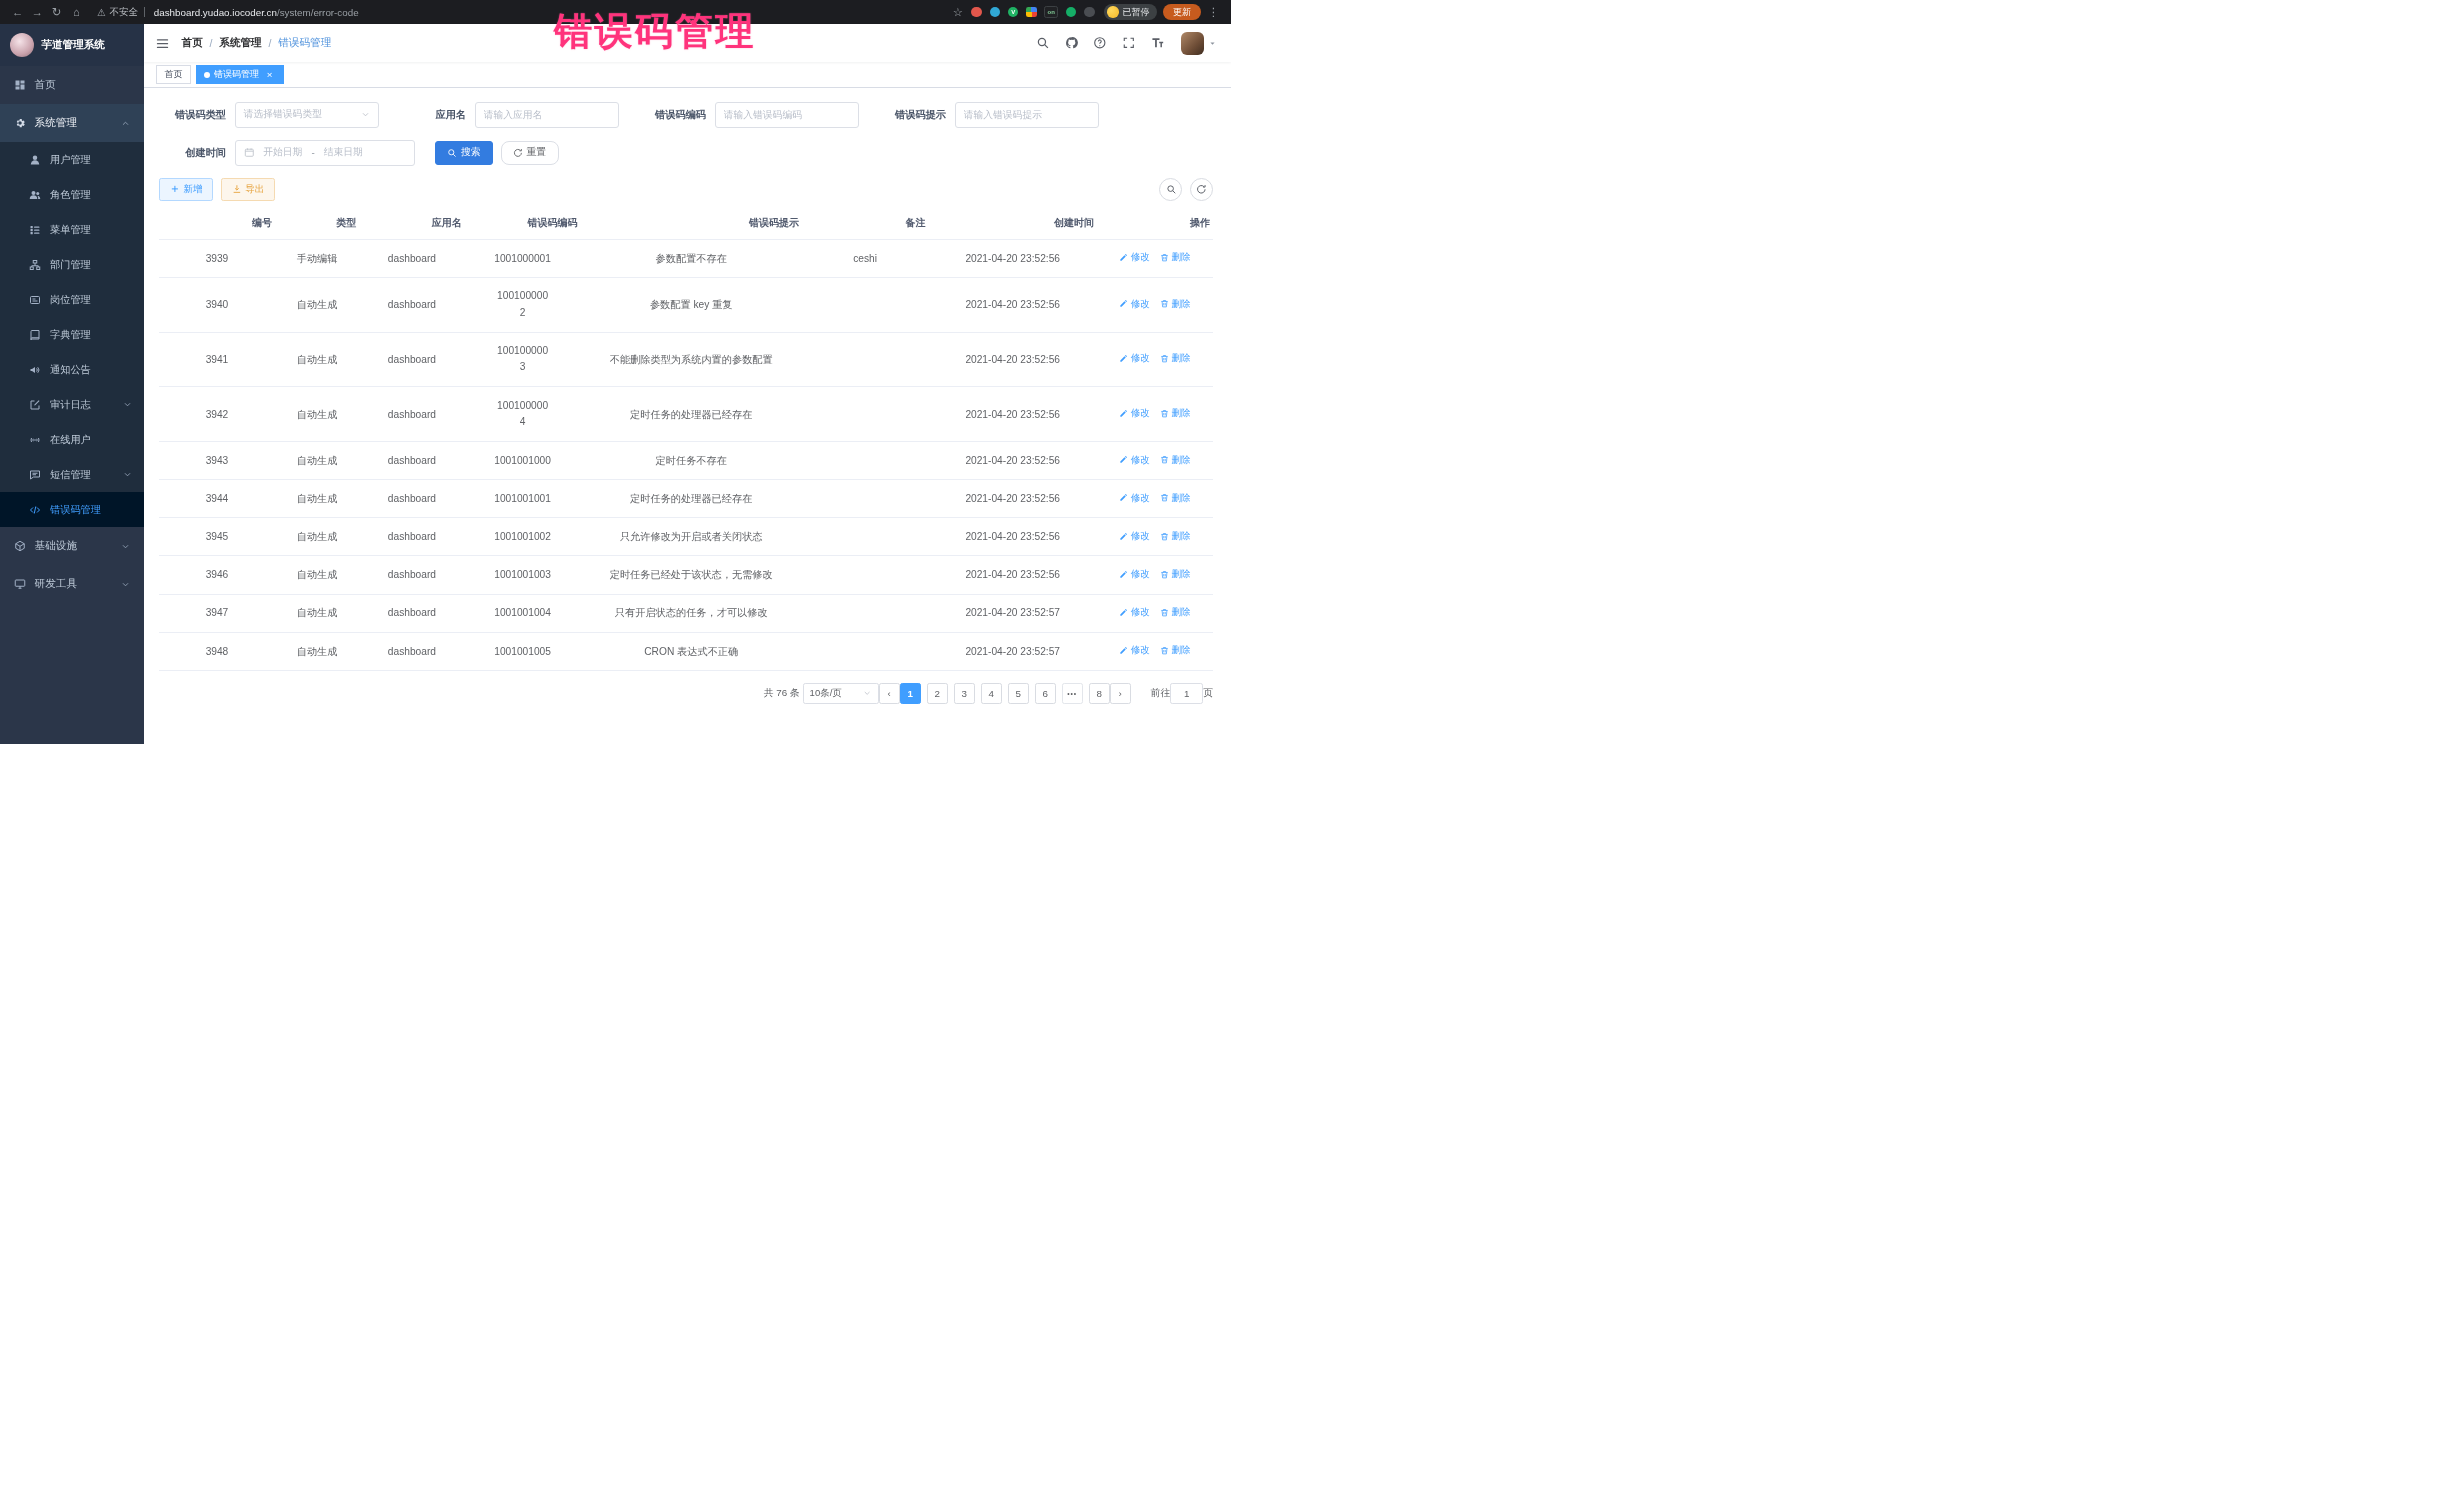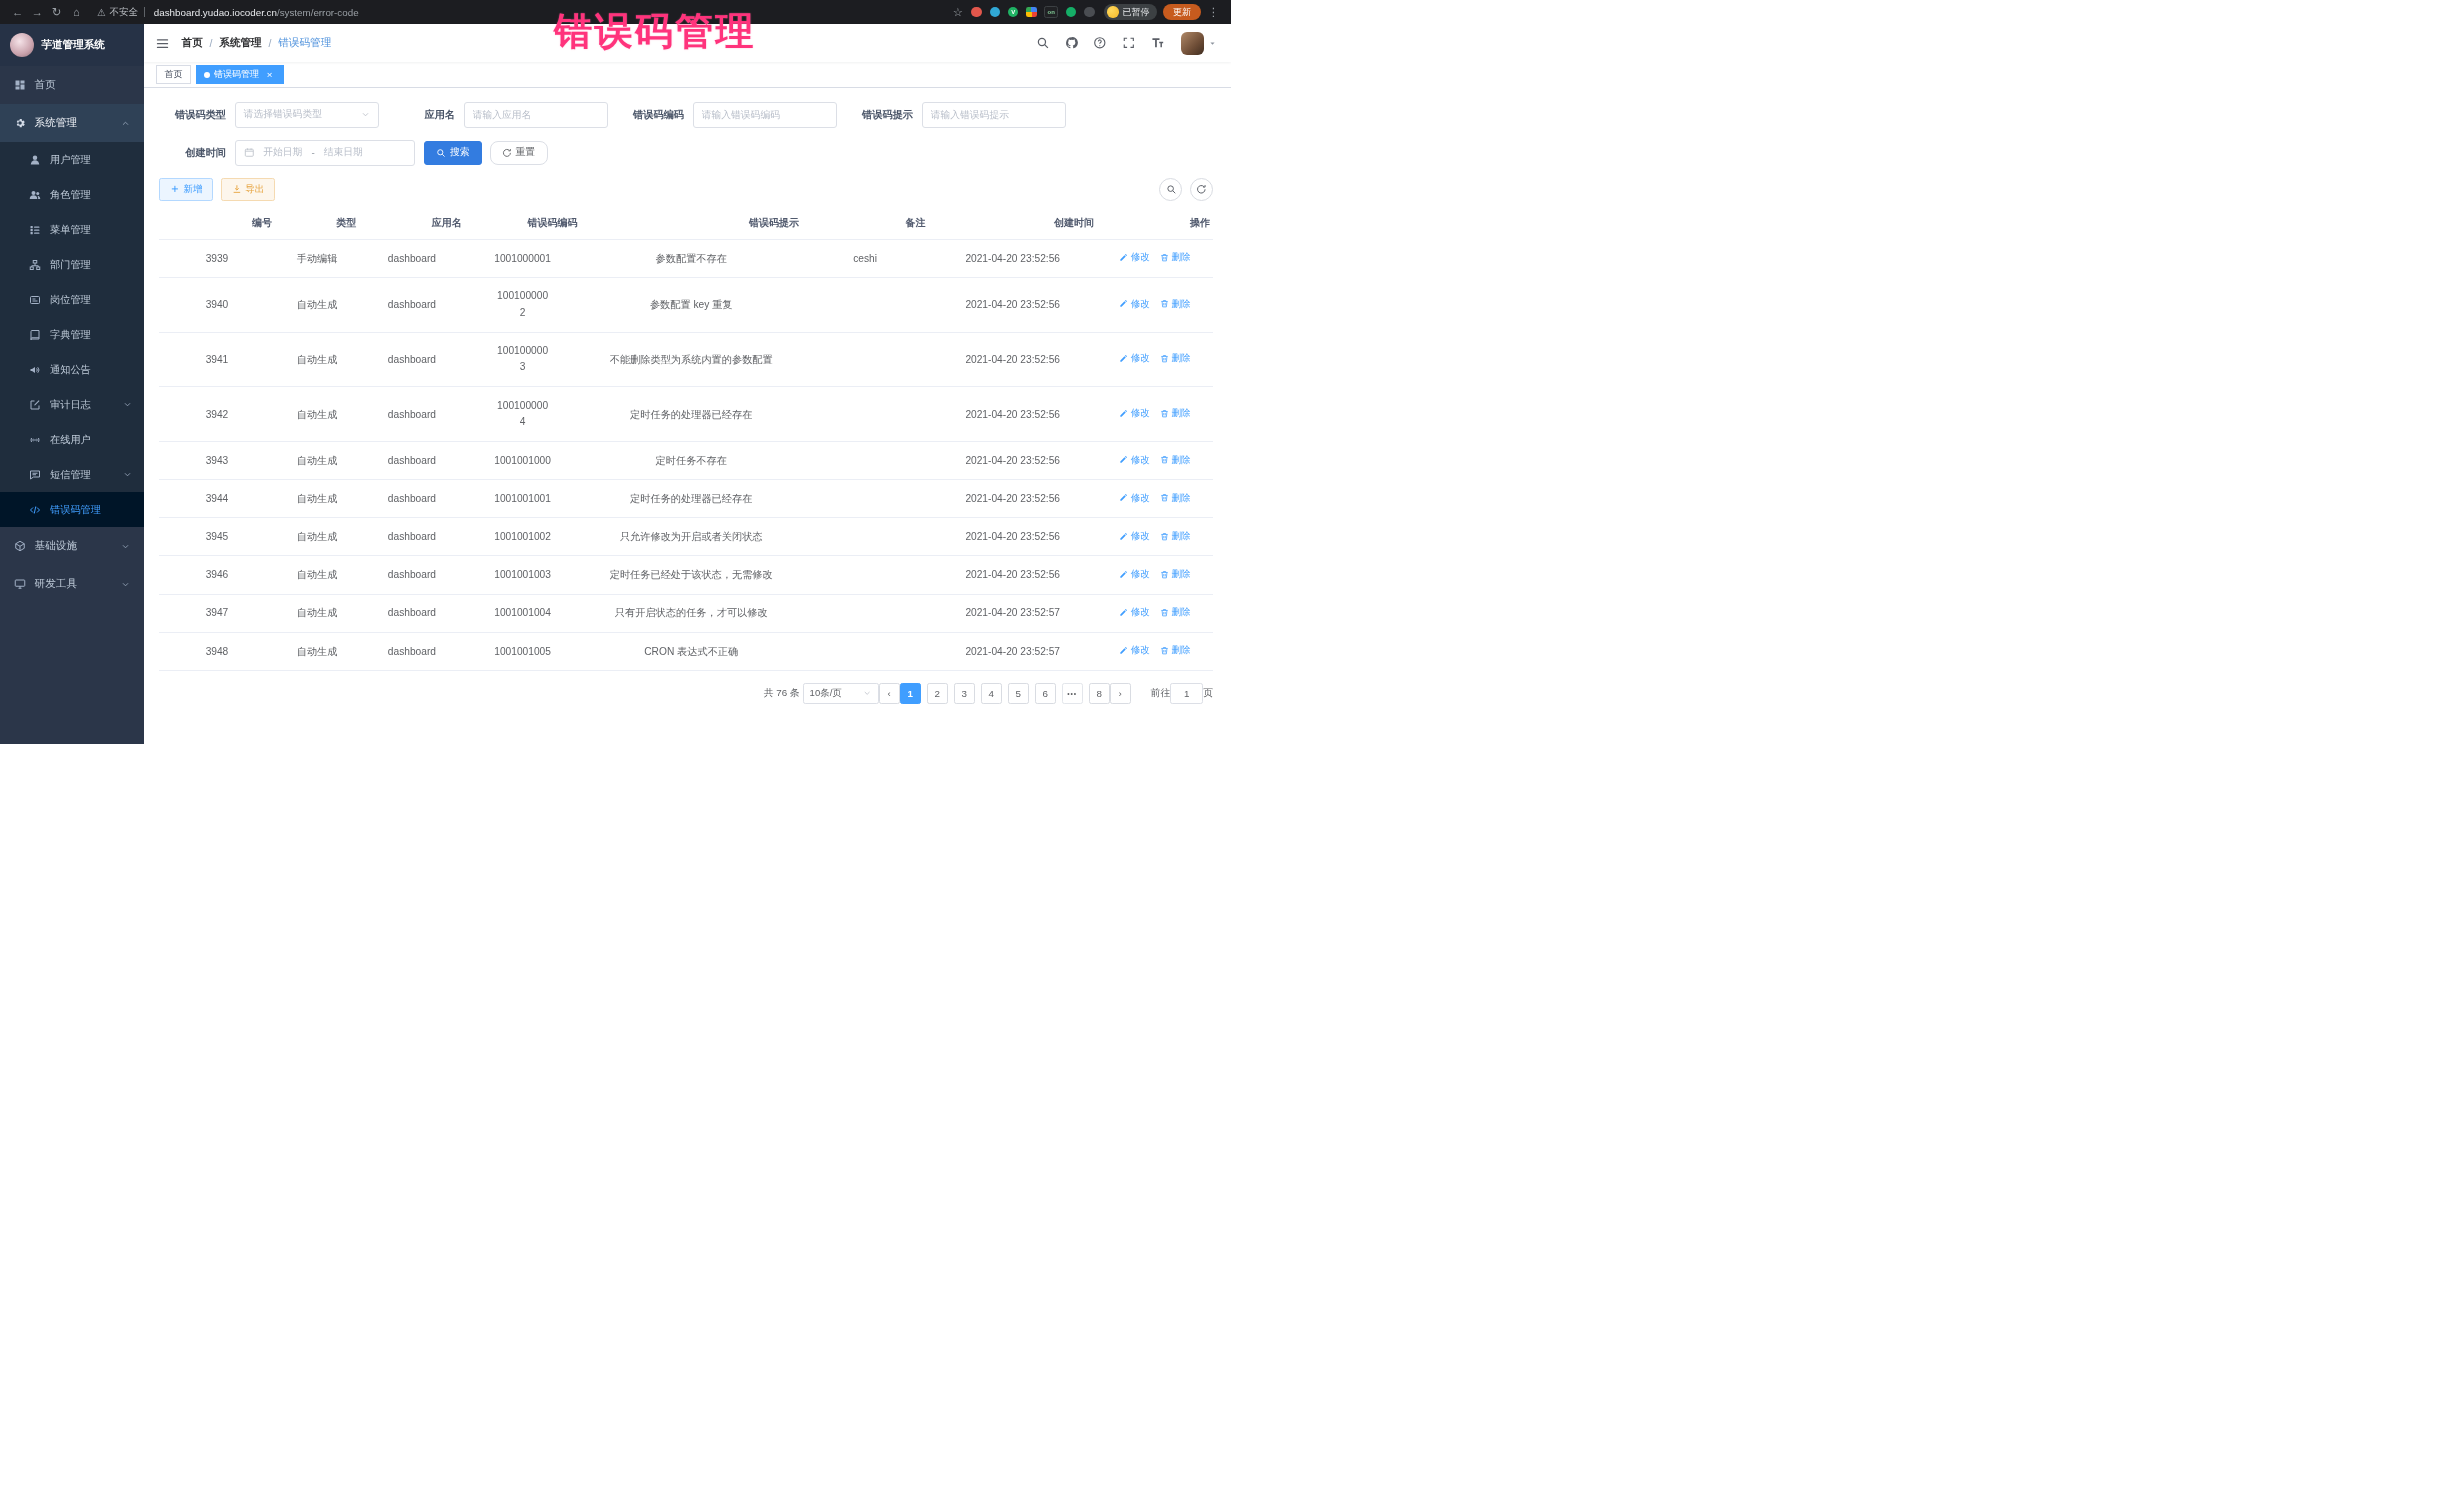--- a/index.html
+++ b/index.html
@@ -54,21 +54,21 @@
 
 .tags{height:26px;display:flex;align-items:center;gap:4.5px;padding:0 12px;border-bottom:0.8px solid #d8dce5;box-shadow:0 0.8px 2.3px rgba(0,0,0,.04);background:#fff;}
 .tag{height:19.7px;display:inline-flex;align-items:center;gap:3.8px;border:0.8px solid #d8dce5;background:#fff;color:#495060;padding:0 7.6px;font-size:9px;cursor:pointer;white-space:nowrap;}
 .tag.active{background:#409eff;border-color:#409eff;color:#fff;}
 .tag-dot{width:6px;height:6px;border-radius:50%;background:#fff;}
 .tag-close{font-size:9.8px;width:10.6px;height:10.6px;display:inline-flex;align-items:center;justify-content:center;border-radius:50%;margin-left:1.5px;}
 
 
 .content{flex:1;padding:13.6px 18px 0 15px;overflow:hidden;position:relative;background:#fff;}
 .filter-row{display:flex;align-items:center;margin-bottom:12px;}
-.fg{display:flex;align-items:center;margin-right:9px;}
+.fg{display:flex;align-items:center;margin-right:20px;}
 .f-label{width:76px;text-align:right;padding-right:9px;font-size:10.2px;font-weight:700;color:#4a5568;white-space:nowrap;flex-shrink:0;}
 .f-input,.f-select{width:144px;height:26px;border:0.8px solid #dcdfe6;border-radius:3px;padding:0 7.6px;font-size:9.8px;color:#606266;background:#fff;font-family:inherit;}
 .f-input::placeholder{color:#b8bec9;}
 .f-select{display:flex;align-items:center;justify-content:space-between;cursor:pointer;}
 .ph{color:#b8bec9;white-space:nowrap;}
 .sel-caret{width:9px;height:9px;color:#c0c4cc;flex-shrink:0;}
 .f-range{width:180px;height:26px;border:0.8px solid #dcdfe6;border-radius:3px;display:flex;align-items:center;gap:9px;padding:0 7.6px;cursor:pointer;background:#fff;}
 .cal{width:10.6px;height:10.6px;color:#c0c4cc;flex-shrink:0;}
 .range-sep{color:#8a919c;}
 .btn{display:inline-flex;align-items:center;justify-content:center;gap:3.8px;height:24px;padding:0 11.4px;border-radius:3px;border:0.8px solid #dcdfe6;background:#fff;color:#606266;font-size:9.8px;cursor:pointer;font-family:inherit;white-space:nowrap;}

